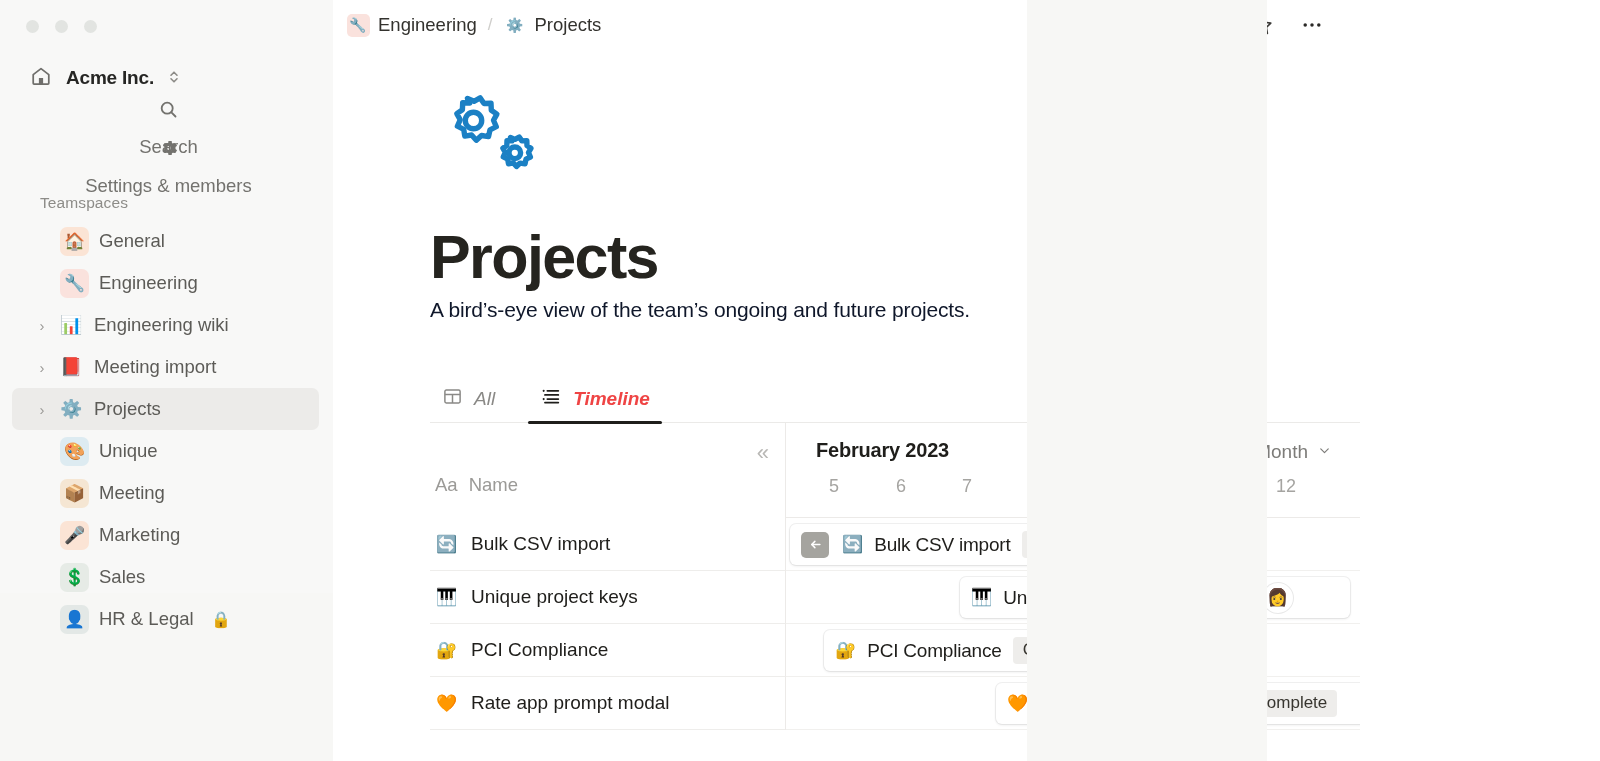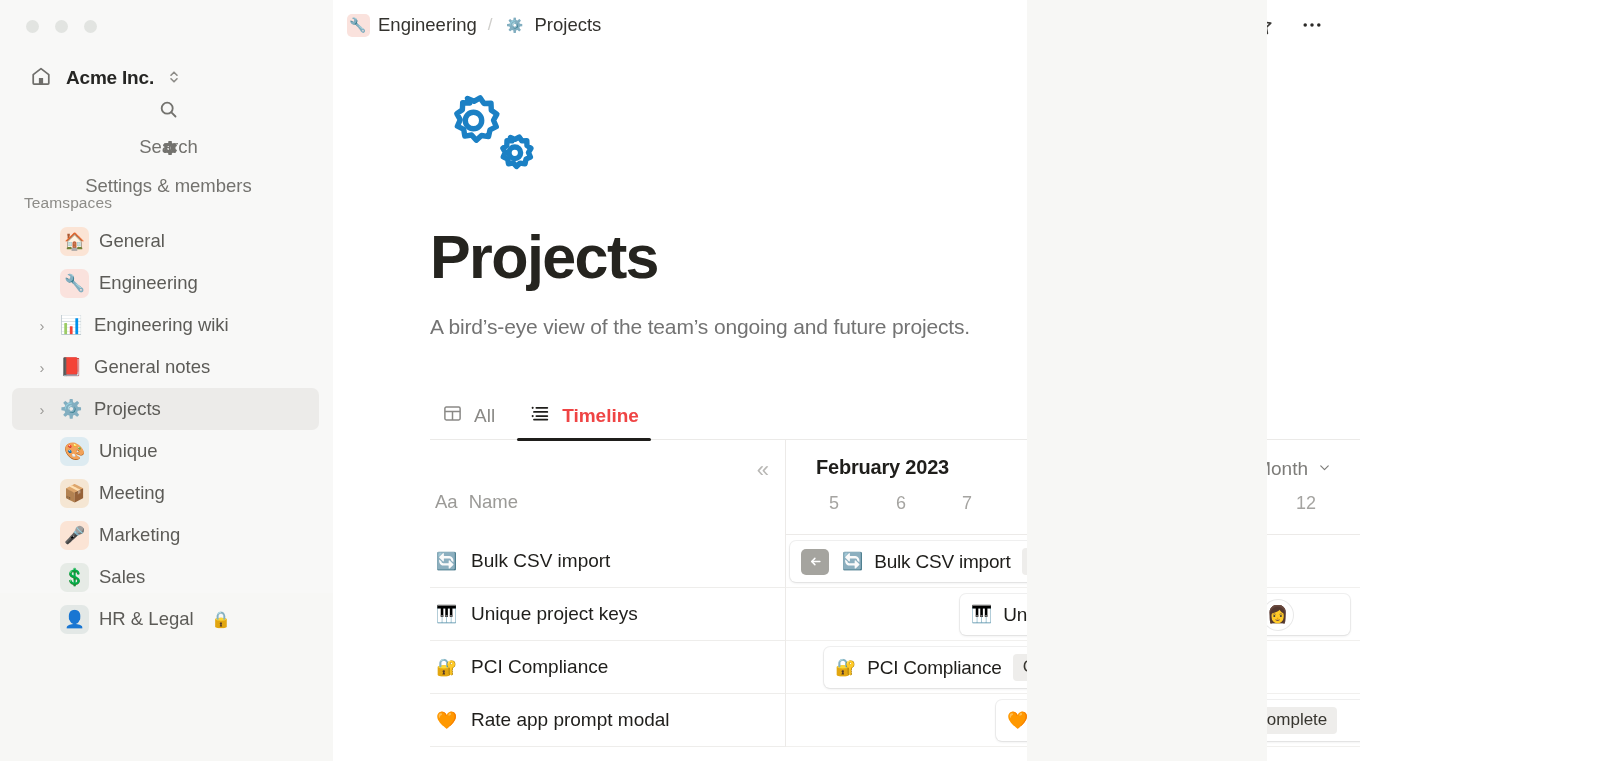--- a/index.html
+++ b/index.html
@@ -36,21 +36,21 @@
   .nav-item {
     display: flex; align-items: center; gap: 16px;
     height: 39px; padding: 0 14px 0 22px;
     margin: 0 12px 0 8px; border-radius: 6px;
     color: #73726e; font-size: 18.5px; flex-direction: column;
   }
   .nav-item .ico { width: 22px; height: 22px; display: flex; align-items: center; justify-content: center; flex: 0 0 22px; }
   .nav-item .ico svg { display: block; }
 
   .section-label {
-    font-size: 15.5px; color: #8d8c88; padding: 18px 0 8px 24px; letter-spacing: 0.1px;
+    font-size: 15.5px; color: #8d8c88; padding: 18px 0 8px 40px; letter-spacing: 0.1px;
   }
 
   .team-item {
     display: flex; align-items: center; gap: 10px;
     height: 42px; padding: 0 14px 0 22px;
     margin: 0 14px 0 12px; border-radius: 7px;
     color: #5c5b57; font-size: 18.5px;
   }
   .team-item.selected { background: #ecebe9; }
   .team-item .caret {
@@ -88,27 +88,27 @@
     display: flex; align-items: center; gap: 26px; color: #38373310;
   }
   .tb-ico { width: 24px; height: 24px; display: flex; align-items: center; justify-content: center; color: #3b3a37; }
 
   .page-body { padding: 0 0 0 97px; }
   .page-icon { margin-top: 42px; width: 120px; height: 86px; }
   .page-title {
     font-size: 61px; font-weight: 700; color: #25241f;
     letter-spacing: -1.6px; margin-top: 49px; line-height: 1;
   }
-  .page-sub { font-size: 21px; color: #737373; margin-top: 27px; letter-spacing: -0.15px; }
+  .page-sub { font-size: 21px; color: #0f172a; margin-top: 10px; letter-spacing: -0.15px; }
 
   
   .tabs {
-    display: flex; align-items: center; gap: 10px;
+    display: flex; align-items: center; gap: 21px;
     margin-top: 53px; position: relative; height: 48px;
-    border-bottom: 1px solid #ebeae8; width: 930px;
+    border-bottom: 1px solid #ebeae8; width: 930px; font-style: italic;
   }
   .tab {
     display: flex; align-items: center; gap: 11px;
     height: 48px; padding: 0 12px; font-size: 19px; color: #8a8986;
     position: relative;
   }
   .tab.active { color: #ef4444; font-weight: 700; }
   .tab.active::after {
     content: ""; position: absolute; left: 0; right: 0; bottom: -1px;
     height: 3px; background: #1f1e1b; border-radius: 2px;
@@ -266,21 +266,21 @@
 
     <div class="team-item">
       <span class="caret">›</span>
       <span class="plain-emo">📊</span>
       <span>Engineering wiki</span>
     </div>
 
     <div class="team-item">
       <span class="caret">›</span>
       <span class="plain-emo">📕</span>
-      <span>General notes</span>
+      <span>Meeting import</span>
     </div>
 
     <div class="team-item selected">
       <span class="caret">›</span>
       <span class="plain-emo">⚙️</span>
       <span>Projects</span>
     </div>
 
     <div class="team-item">
       <span class="caret hidden">›</span>
@@ -418,21 +418,21 @@
               </span>
             </div>
             <div class="day-ticks">
               <span class="day-tick" style="left:28px">5</span>
               <span class="day-tick" style="left:95px">6</span>
               <span class="day-tick" style="left:161px">7</span>
               <span class="day-tick" style="left:228px">8</span>
               <span class="day-tick" style="left:295px">9</span>
               <span class="day-tick" style="left:365px">10</span>
               <span class="day-tick" style="left:431px">11</span>
-              <span class="day-tick" style="left:500px">12</span>
+              <span class="day-tick" style="left:480px">12</span>
             </div>
           </div>
           <div class="tl-head-rule"></div>
         </div>
 
         <div class="tl-body">
 
           <div class="tl-row">
             <div class="tl-row-left">
               <span class="row-emo">🔄</span>

